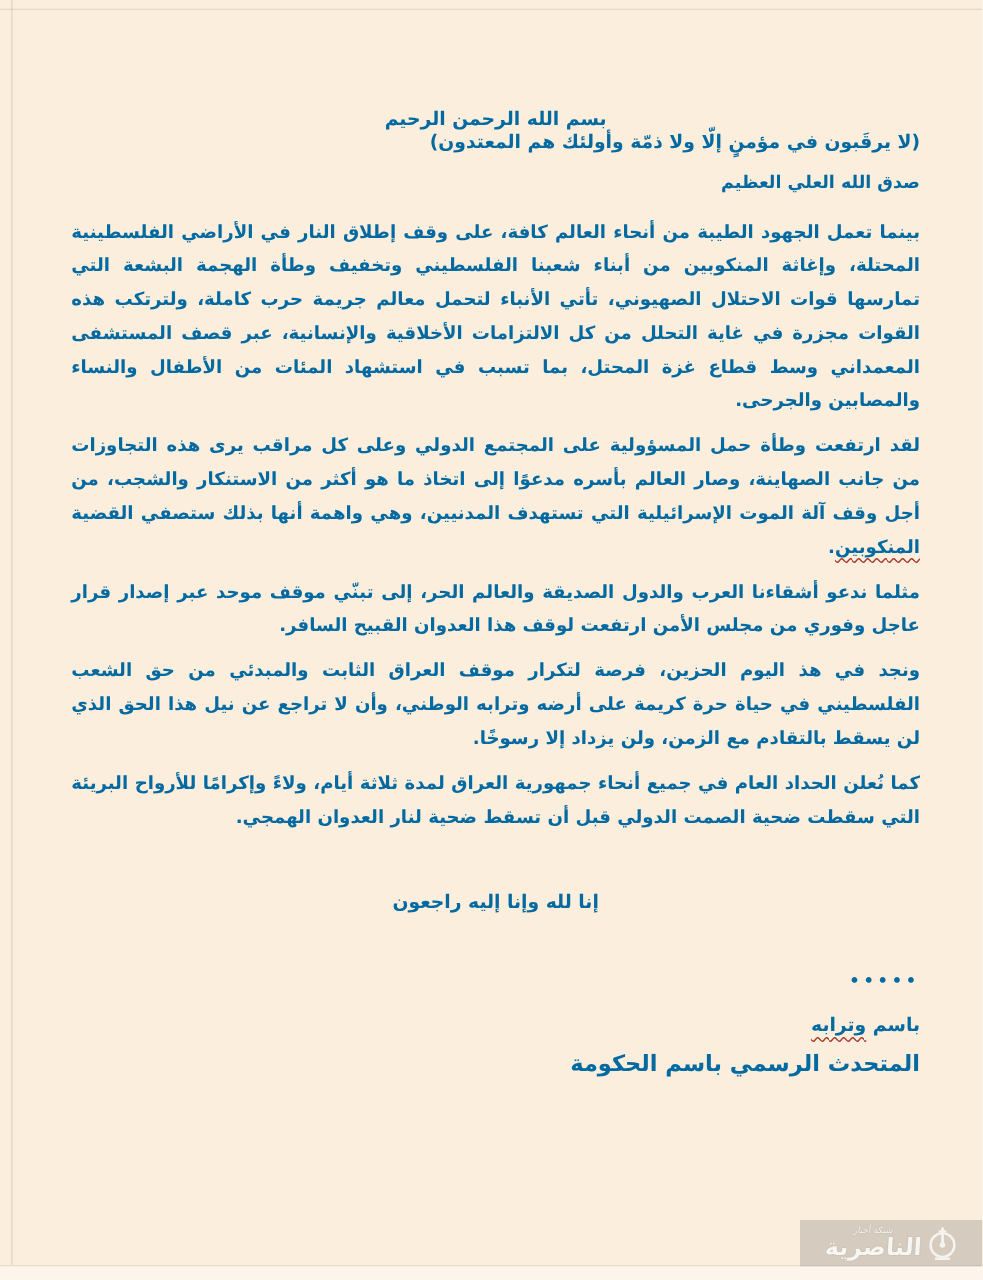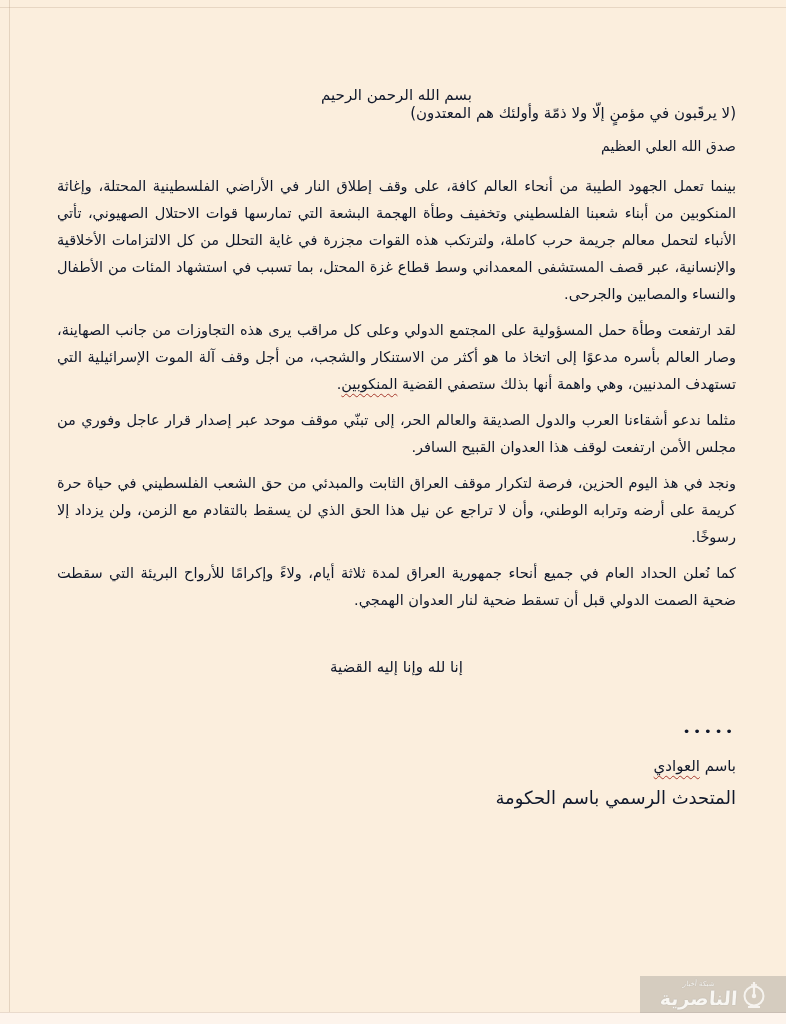--- a/index.html
+++ b/index.html
@@ -14,21 +14,21 @@
   }
 
   
   .edge-left  { position:absolute; left:9px;  top:0; height:100%; width:1px; background:rgba(185,160,135,0.35); }
   .edge-top   { position:absolute; top:7px;   left:0; width:100%; height:1px; background:rgba(185,160,135,0.30); }
   .edge-bottom{ position:absolute; bottom:0;  left:0; width:100%; height:11px; background:#fdf4ec; border-top:1px solid rgba(195,170,145,0.35); }
 
   .content {
     position:absolute; top:0; right:50px; left:57px;
     direction:rtl; text-align:right;
-    color:#0f172a; font-weight:normal; font-size:14.5px;
+    color:#0369a1; font-weight:bold; font-size:14.5px;
   }
 
   .basmala    { margin-top:86px; text-align:center; font-size:15px; }
   .verse      { font-size:15px; }
   .verse-attr { margin-top:16px; font-size:14px; }
 
   .body-text  { margin-top:19px; }
   .para       { margin:0 0 9px 0; text-align:justify; line-height:27px; }
 
   .misspell {
@@ -76,25 +76,25 @@
     <div class="verse-attr">صدق الله العلي العظيم</div>
 
     <div class="body-text">
       <p class="para"><span>بينما تعمل الجهود الطيبة من أنحاء العالم كافة، على وقف إطلاق النار في الأراضي الفلسطينية المحتلة، وإغاثة المنكوبين من أبناء شعبنا الفلسطيني وتخفيف وطأة الهجمة البشعة التي تمارسها قوات الاحتلال الصهيوني، تأتي الأنباء لتحمل معالم جريمة حرب كاملة، ولترتكب هذه القوات مجزرة في غاية التحلل من كل الالتزامات الأخلاقية والإنسانية، عبر قصف المستشفى المعمداني وسط قطاع غزة المحتل، بما تسبب في استشهاد المئات من الأطفال والنساء والمصابين والجرحى.</span></p>
       <p class="para"><span>لقد ارتفعت وطأة حمل المسؤولية على المجتمع الدولي وعلى كل مراقب يرى هذه التجاوزات من جانب الصهاينة، وصار العالم بأسره مدعوًا إلى اتخاذ ما هو أكثر من الاستنكار والشجب، من أجل وقف آلة الموت الإسرائيلية التي تستهدف المدنيين، وهي واهمة أنها بذلك ستصفي القضية </span><span class="misspell">المنكوبين</span><span>.</span></p>
       <p class="para"><span>مثلما ندعو أشقاءنا العرب والدول الصديقة والعالم الحر، إلى تبنّي موقف موحد عبر إصدار قرار عاجل وفوري من مجلس الأمن ارتفعت لوقف هذا العدوان القبيح السافر.</span></p>
       <p class="para"><span>ونجد في هذ اليوم الحزين، فرصة لتكرار موقف العراق الثابت والمبدئي من حق الشعب الفلسطيني في حياة حرة كريمة على أرضه وترابه الوطني، وأن لا تراجع عن نيل هذا الحق الذي لن يسقط بالتقادم مع الزمن، ولن يزداد إلا رسوخًا.</span></p>
       <p class="para"><span>كما نُعلن الحداد العام في جميع أنحاء جمهورية العراق لمدة ثلاثة أيام، ولاءً وإكرامًا للأرواح البريئة التي سقطت ضحية الصمت الدولي قبل أن تسقط ضحية لنار العدوان الهمجي.</span></p>
     </div>
 
-    <div class="istirja">إنا لله وإنا إليه القضية</div>
+    <div class="istirja">إنا لله وإنا إليه راجعون</div>
 
     <div class="sig">
       <div class="sig-dots sig-dots-wrap">•••••</div>
-      <div class="sig-name"><span>باسم </span><span class="misspell">العوادي</span></div>
+      <div class="sig-name"><span>باسم </span><span class="misspell">وترابه</span></div>
       <div class="sig-title">المتحدث الرسمي باسم الحكومة</div>
 
     </div>
 
   </div>
 
   <div class="watermark">
     <span class="wm-emblem">
       <svg viewBox="0 0 24 27" width="24" height="27">
         <circle cx="12" cy="15" r="9.5" fill="none" stroke="#f8f6f2" stroke-width="2"></circle>

